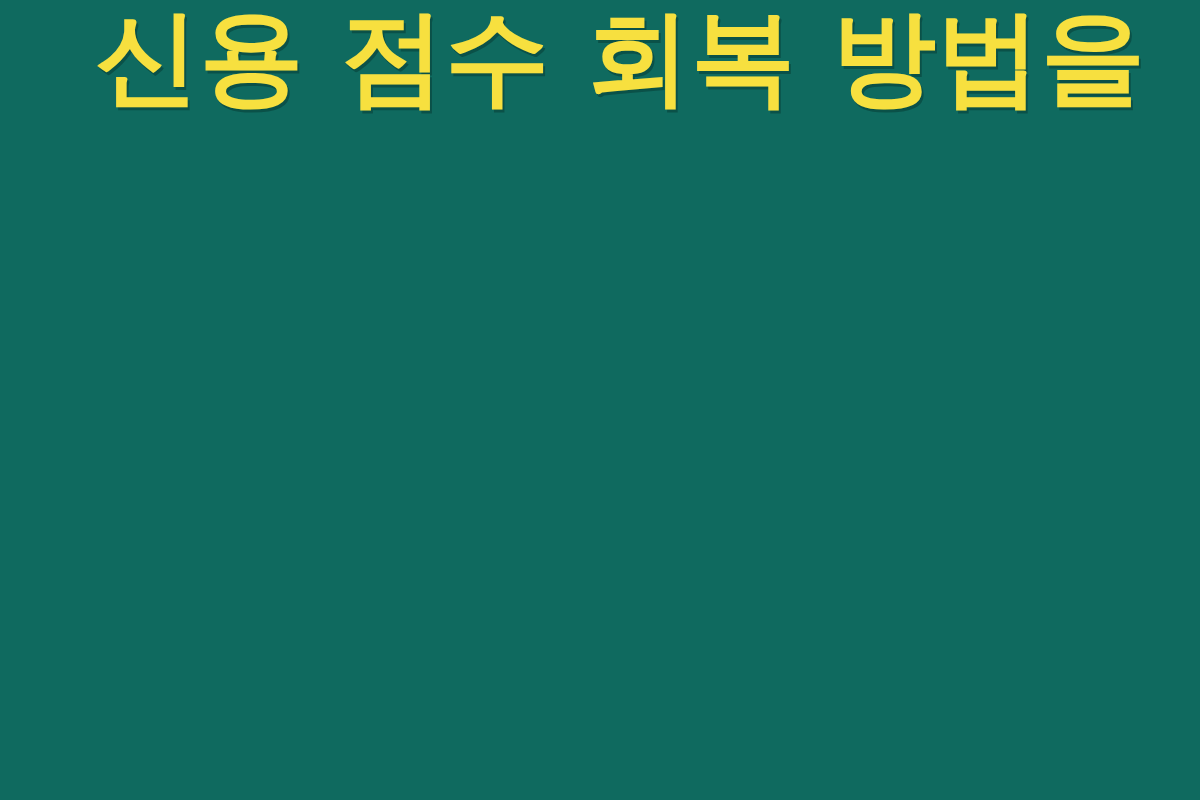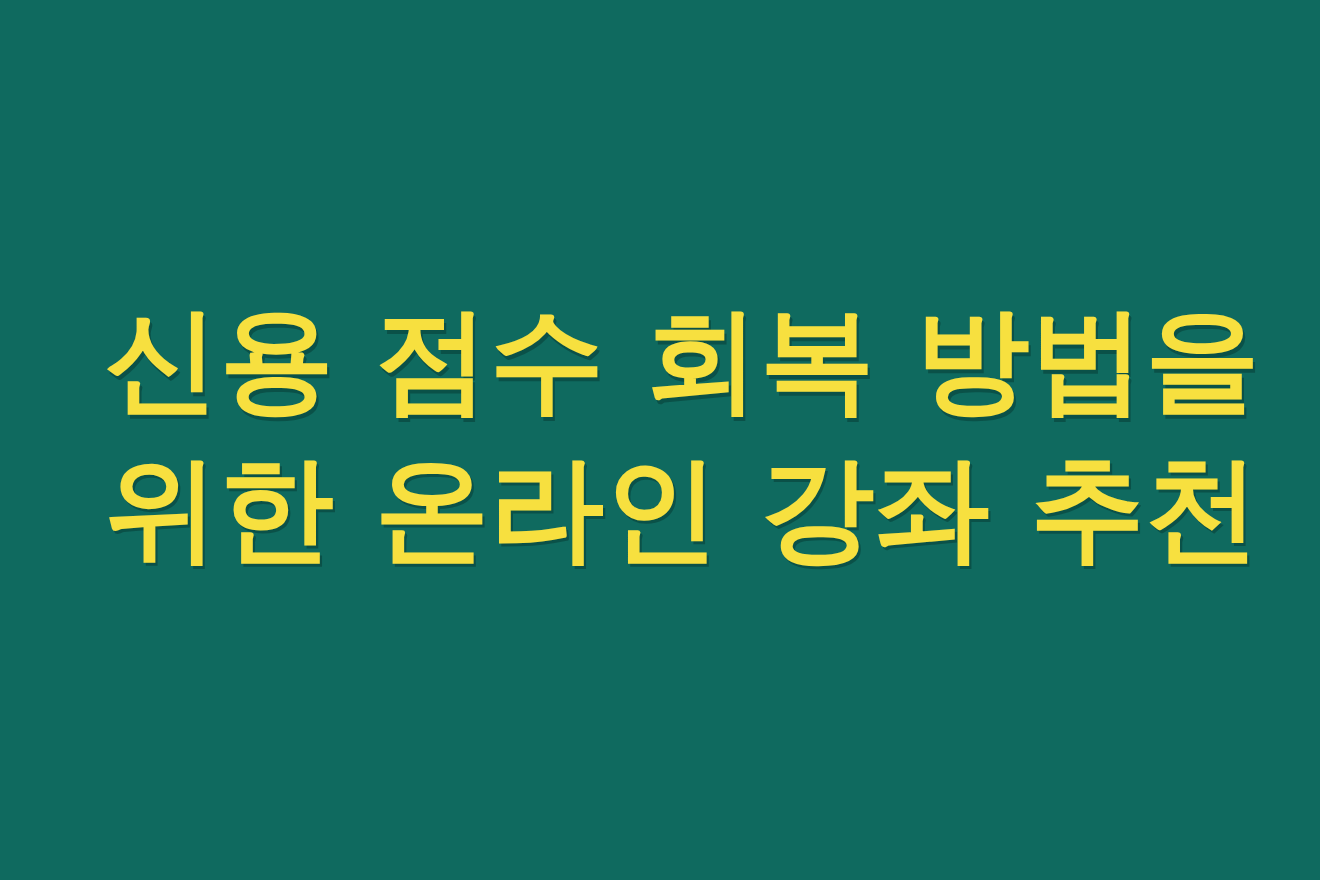--- a/index.html
+++ b/index.html
@@ -16,21 +16,21 @@
     font-family: "DejaVu Sans", "Liberation Sans", sans-serif;
   }
 
   .card {
     position: relative;
     box-sizing: border-box;
     width: 1200px;
     height: 800px;
     background: #0f6a5f;
     display: flex;
-    align-items: center;
+    align-items: flex-start;
     justify-content: center;
   }
 
   .title-block {
     width: 1010px;
     text-align: center;
     margin-top: -10px;
   }
 
   .title-line {
@@ -44,15 +44,14 @@
     white-space: nowrap;
     text-shadow: 2px 3px 0 rgba(8, 60, 53, 0.55);
   }
 </style>
 </head>
 <body>
 
 <div class="card">
   <div class="title-block">
     <span class="title-line">신용 점수 회복 방법을</span>
-    <span class="title-line">위한 온라인 강좌 추천</span>
   </div>
 </div>
 
 </body></html>

